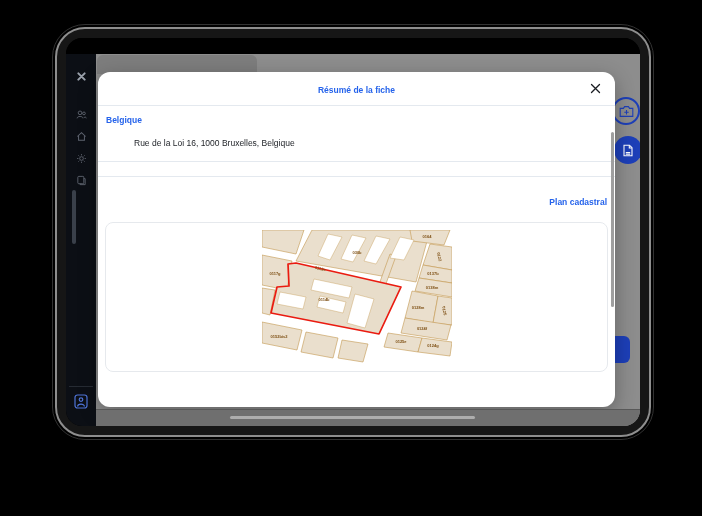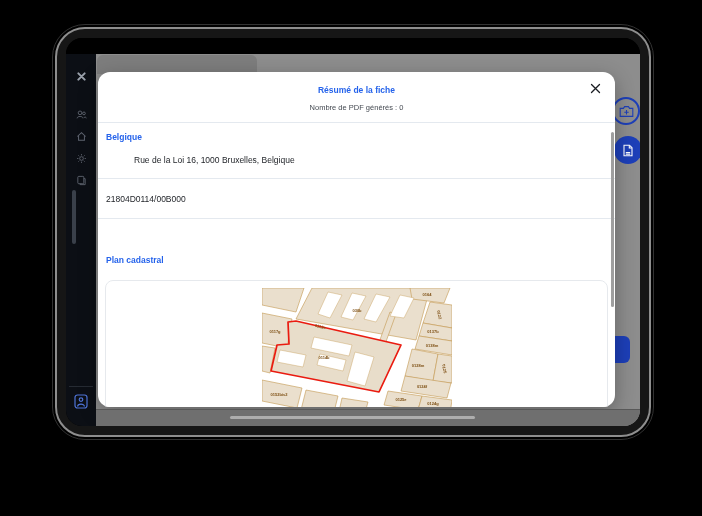--- a/index.html
+++ b/index.html
@@ -38,21 +38,21 @@
   .bluebtn{left:536px;top:282px;width:28px;height:27px;border-radius:6px;background:#1d3fb8;}
 
   
   .modal{left:32px;top:18px;width:517px;height:335px;background:#fff;border-radius:12px;
          overflow:hidden;box-shadow:0 6px 20px rgba(0,0,0,.30);}
   .m-title{margin-top:13px;text-align:center;color:#2563eb;font-size:8.5px;font-weight:bold;line-height:10px;}
   .m-sub{margin-top:8px;text-align:center;color:#454a52;font-size:7.5px;line-height:9px;}
   .m-hr{border:none;height:1px;background:#e4e9ef;margin:0;}
   .hr1{margin-top:10px;}.hr2{margin-top:13px;}.hr3{margin-top:14px;}
   .sec-label{margin:0 8px;color:#2563eb;font-size:8.5px;font-weight:bold;line-height:10px;}
-  .la{margin-top:9px;}.lk{margin-top:18px;}.lp{margin-top:36px;}
+  .la{margin-top:9px;}.lk{margin-top:18px;}.lp{margin-top:20px;text-align:right;}
   .sec-value{margin:0 8px;color:#23262b;font-size:8.5px;line-height:10px;}
   .va{margin-top:13px;padding-left:28px;}.vk{margin-top:15px;}
   .m-close{top:10px;right:13px;width:13px;height:13px;display:flex;align-items:center;justify-content:center;cursor:pointer;}
   .m-scroll{right:1px;top:60px;width:3px;height:175px;border-radius:2px;background:#9f9f9f;}
 
   .mapcard{margin:15px 7px 0 7px;border:1px solid #e6e9ed;border-radius:8px;background:#fff;
            height:150px;display:flex;justify-content:center;padding-top:7px;box-sizing:border-box;}
   .map-svg text{font-family:"Liberation Sans",sans-serif;font-size:4px;font-weight:bold;fill:#7d4e12;}
 
   
@@ -123,26 +123,24 @@
         <svg width="12" height="13" viewBox="0 0 12 13" fill="none" stroke="#fff" stroke-width="1.1">
           <path d="M2 1.2 H7.5 L10 3.7 V11.8 H2 Z"></path>
             <path d="M7.3 1.4 V4 H9.8"></path>
             <path d="M3.8 8.6 H8.2 M3.8 10.2 H8.2"></path>
         </svg>
       </div>
       <div class="abs bluebtn"></div>
 
       <div class="abs modal">
         <div class="m-title">Résumé de la fiche</div>
-        <div class="m-sub">Nombre de PDF générés : 0</div>
         <hr class="m-hr hr1">
         <div class="sec-label la">Belgique</div>
         <div class="sec-value va">Rue de la Loi 16, 1000 Bruxelles, Belgique</div>
         <hr class="m-hr hr2">
-        <div class="sec-value vk">21804D0114/00B000</div>
         <hr class="m-hr hr3">
         <div class="sec-label lp">Plan cadastral</div>
 
         <div class="mapcard">
           <svg class="map-svg" width="190" height="140" viewBox="0 0 190 140">
             <rect x="0" y="0" width="190" height="140" fill="#ffffff"></rect>
             <g fill="#eadfcd" stroke="#c2974f" stroke-width="0.6">
               <polygon points="0,0 42,0 34,24 0,17"></polygon>
               <polygon points="50,0 168,0 154,52 34,31"></polygon>
               <polygon points="0,25 30,31 25,60 0,55"></polygon>

